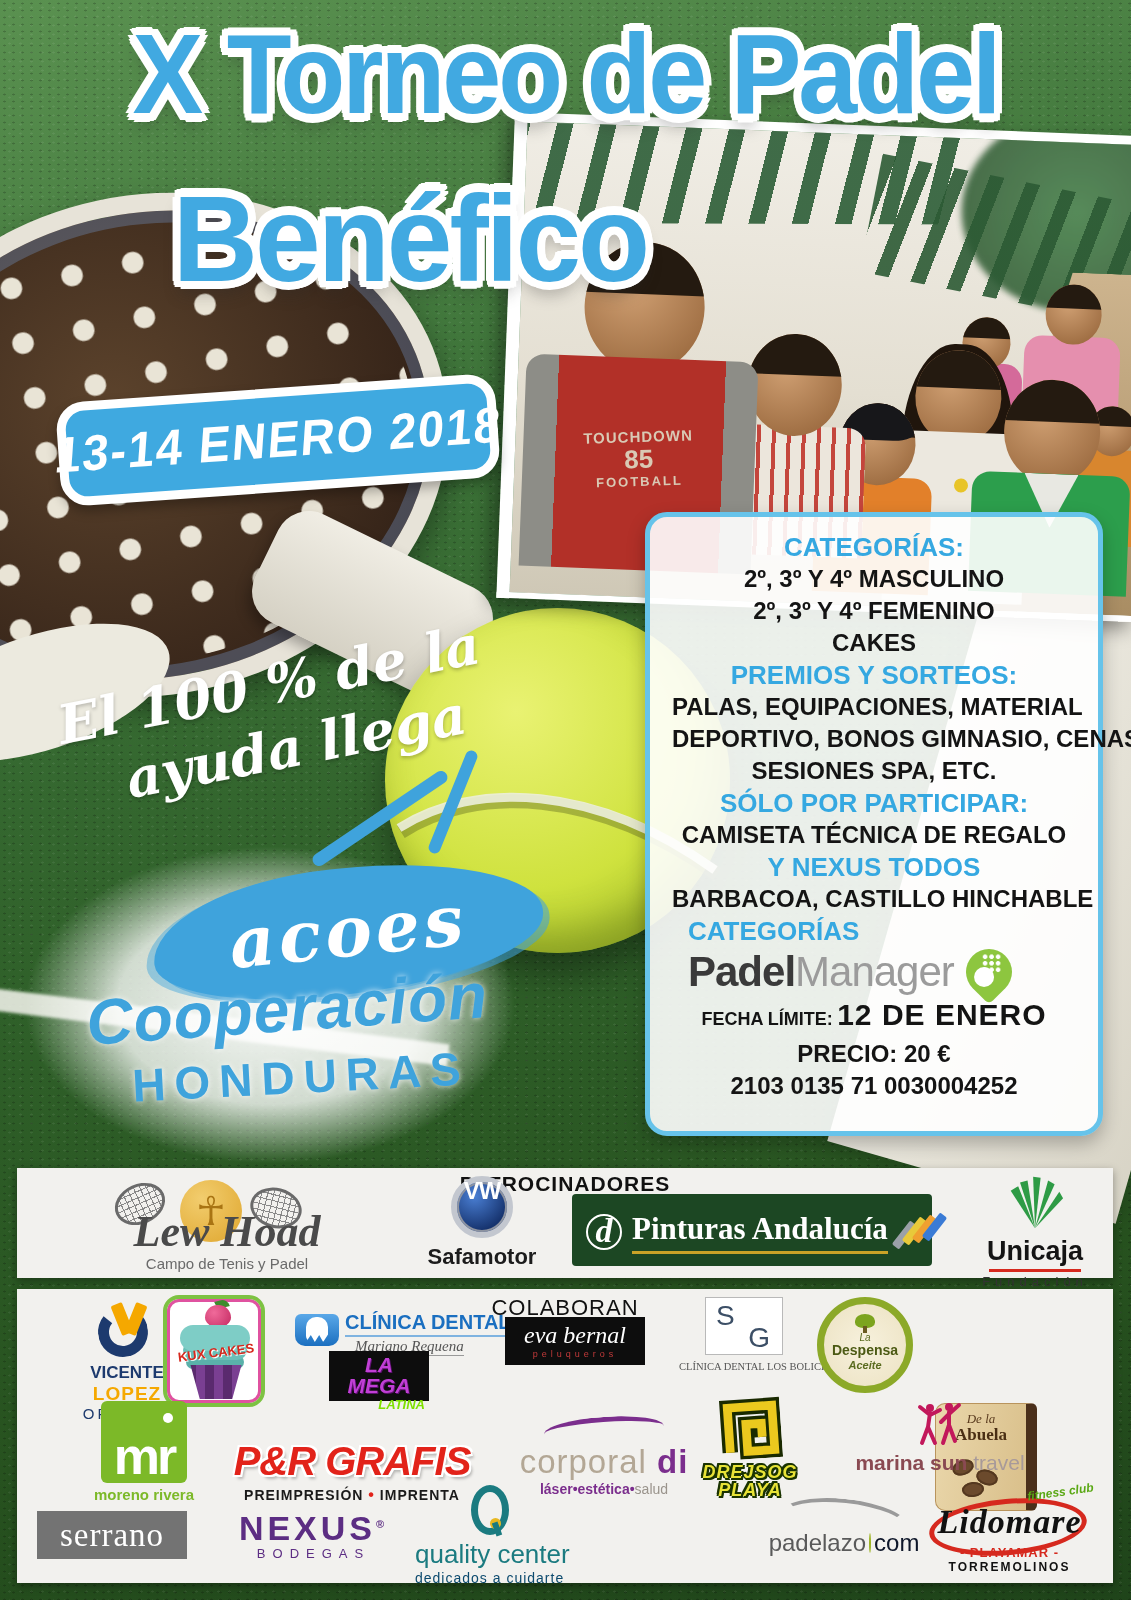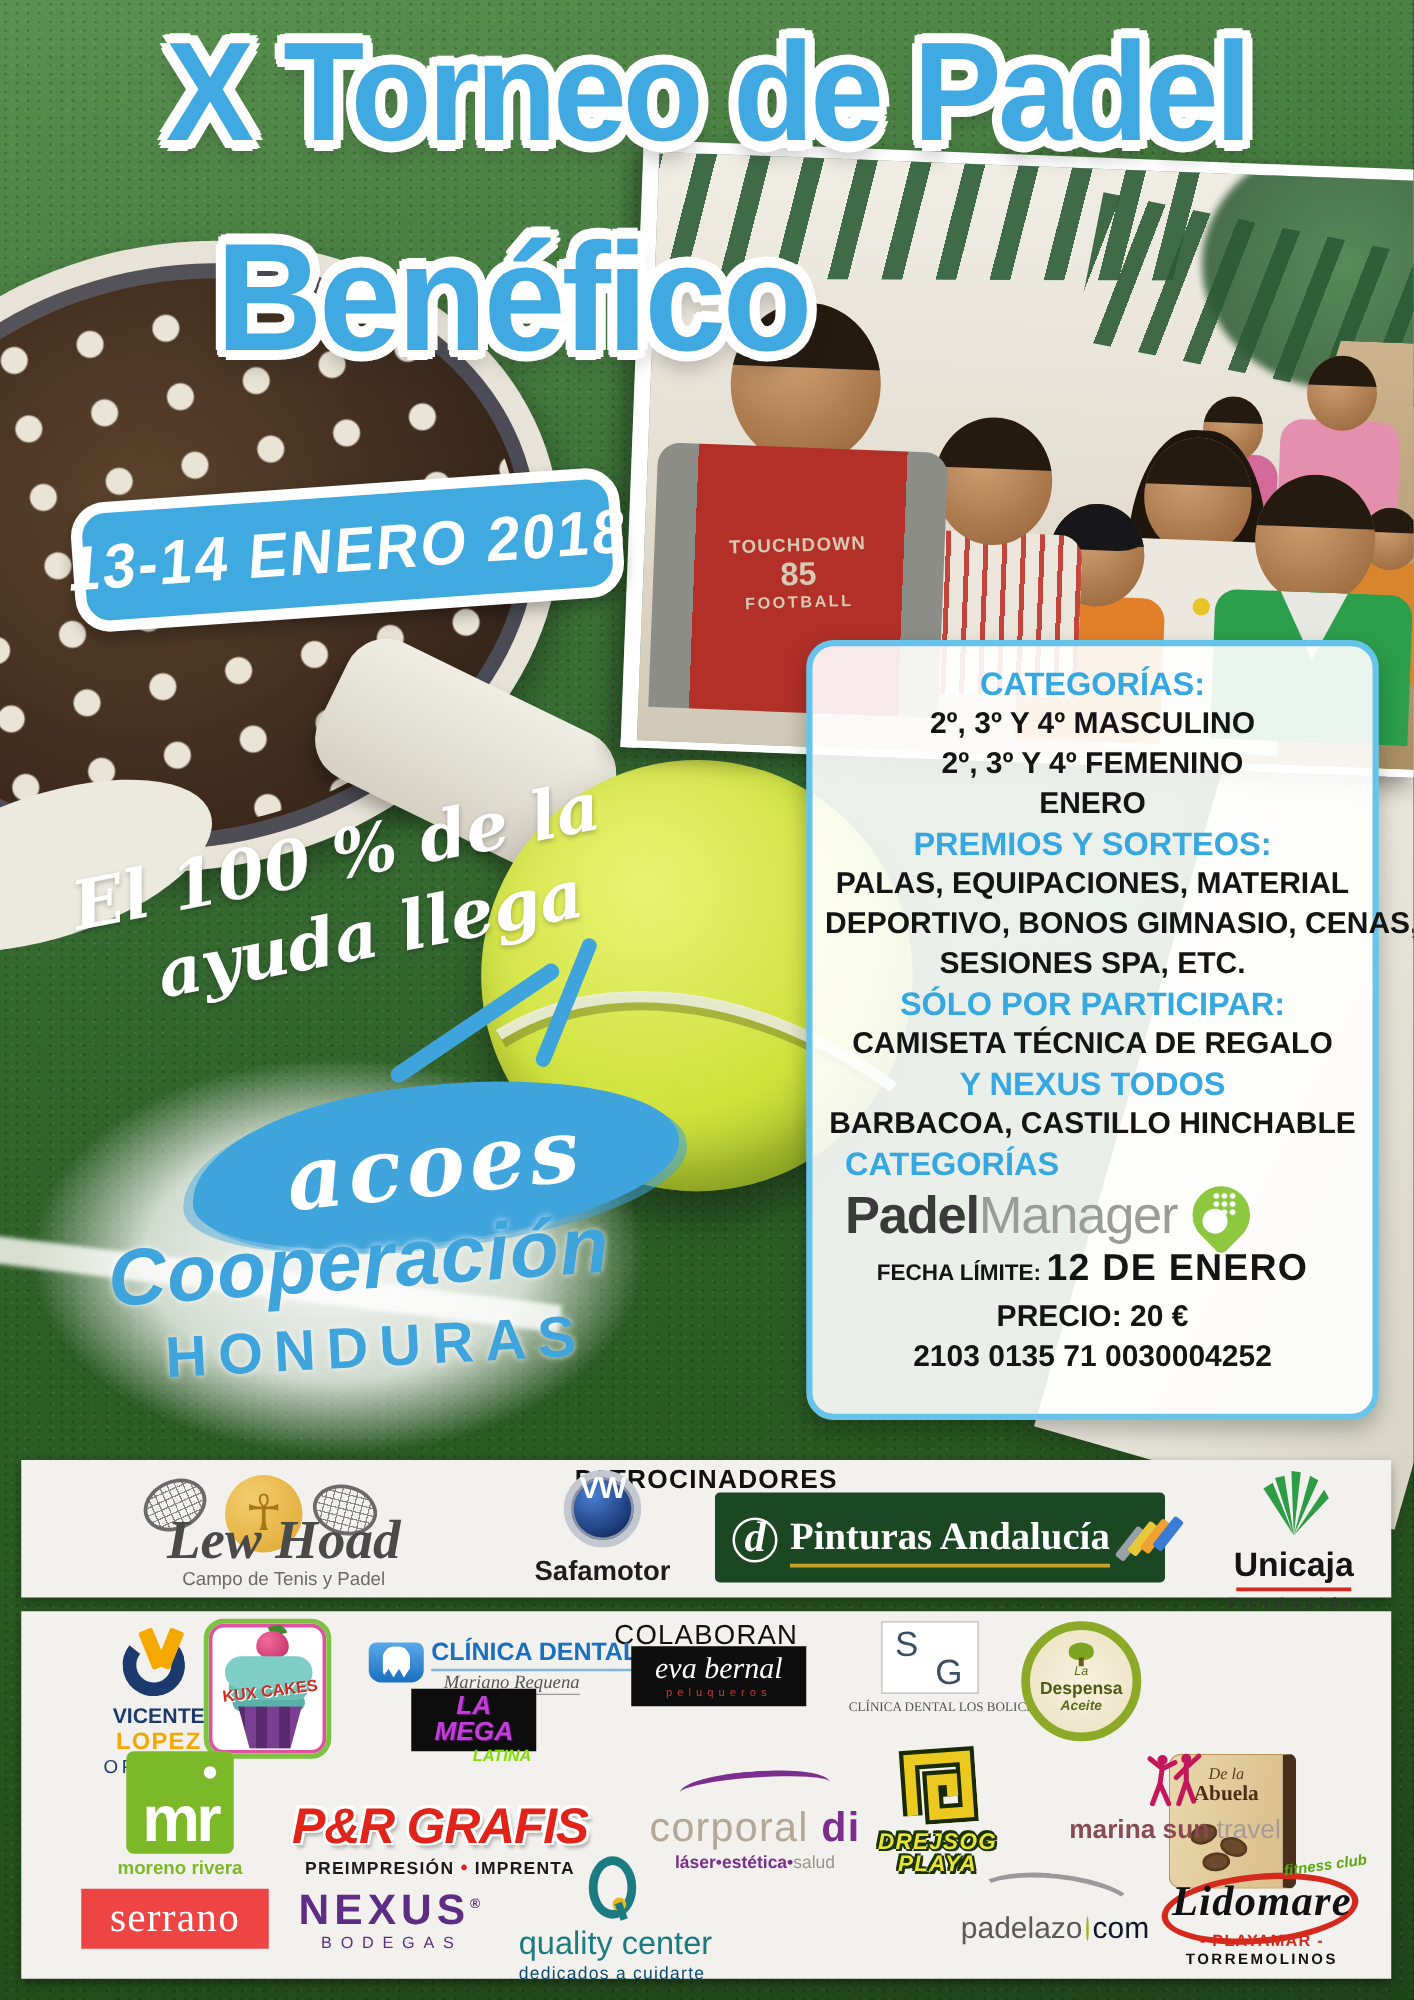--- a/index.html
+++ b/index.html
@@ -92,21 +92,21 @@
     box-shadow:6px 5px 0 rgba(63,163,220,.55),-8px 3px 0 rgba(63,163,220,.45);
     display:flex;align-items:center;justify-content:center}
   .acoes-blob span{color:#fff;font-family:"DejaVu Serif",serif;font-style:italic;font-weight:700;font-size:70px;letter-spacing:4px}
   .coop{left:22px;top:972px;width:530px;text-align:center;color:#3fa3dc;font-weight:800;font-style:italic;
     font-size:64px;letter-spacing:1px;transform:rotate(-4deg);text-shadow:0 0 6px rgba(255,255,255,.8)}
   .hond{left:86px;top:1050px;width:430px;text-align:center;color:#3fa3dc;font-weight:800;font-size:46px;
     letter-spacing:9px;transform:rotate(-3deg);text-shadow:0 0 6px rgba(255,255,255,.8)}
 
   
   .panel{left:645px;top:512px;width:458px;height:624px;background:rgba(255,255,255,.9);
-    border:5px solid #66c3ea;border-radius:22px;padding:14px 10px 8px;text-align:center;box-shadow:0 8px 18px rgba(0,0,0,.25)}
+    border:5px solid #66c3ea;border-radius:22px;padding:14px 22px 8px;text-align:center;box-shadow:0 8px 18px rgba(0,0,0,.25)}
   .pl{white-space:nowrap}
   .pl.h{color:#35a8e1;font-size:26px;font-weight:800;line-height:32px}
   .pl.b{color:#141414;font-size:24px;font-weight:700;line-height:32px}
   .insc{color:#35a8e1;font-size:26px;font-weight:800;line-height:32px;text-align:left;margin-left:16px}
   .pm-row{display:flex;align-items:center;height:50px;margin-left:16px}
   .pm1{font-size:42px;font-weight:800;color:#3a3a3a;letter-spacing:-1px}
   .pm2{font-size:42px;font-weight:400;color:#9b9b9b;letter-spacing:-1px}
   .pm-pin{position:relative;width:46px;height:46px;margin-left:12px;background:#8dc63f;border-radius:50% 50% 50% 12%;transform:rotate(-45deg)}
   .pm-pin-c{position:absolute;left:6px;top:13px;width:20px;height:20px;background:#fff;border-radius:50%;transform:rotate(45deg)}
   .pm-pin-d{position:absolute;right:5px;top:9px;width:20px;height:20px;transform:rotate(45deg);
@@ -233,21 +233,21 @@
   .drej{left:678px;top:108px;width:110px;text-align:center}
   .drej svg{transform:rotate(-4deg)}
   .drej-t{font-size:18px;font-weight:800;font-style:italic;color:#e8e337;line-height:1;letter-spacing:1px;
     text-shadow:-2px 0 #1a3300,2px 0 #1a3300,0 -2px #1a3300,0 2px #1a3300,2px 2px #1a3300,-2px -2px #1a3300}
   .mari{left:838px;top:112px;width:170px;text-align:center}
   .mari-t{font-size:21px;white-space:nowrap}
   .mari-t .m1{color:#8a4a52;font-weight:700}
   .mari-t .m2{color:#a89a9a;font-weight:400}
 
   
-  .serr{left:48px;top:222px;width:150px;height:48px;background:#ef4444;display:flex;align-items:center;justify-content:center}
+  .serr{left:20px;top:222px;width:150px;height:48px;background:#737373;display:flex;align-items:center;justify-content:center}
   .serr span{color:#fff;font-family:"Liberation Serif",serif;font-size:33px;letter-spacing:1px}
   .nex{left:214px;top:220px;width:165px;text-align:center}
   .nex-1{font-size:34px;font-weight:800;color:#5c2d83;letter-spacing:4px}
   .nex-1 sup{font-size:11px}
   .nex-2{font-size:13px;letter-spacing:7px;color:#5c2d83;margin-top:-2px}
   .qual{left:398px;top:196px;width:150px;}
   .qc-ring{position:relative;width:38px;height:50px;margin:0 auto;border:7px solid #1b7b80;border-radius:50%}
   .qc-dot{position:absolute;left:12px;top:26px;width:11px;height:11px;background:#e8b820;border-radius:50%}
   .qc-tail{position:absolute;left:16px;bottom:-8px;width:6px;height:14px;background:#1b7b80;transform:rotate(-20deg)}
   .qc-1{font-size:26px;color:#1b7b80;letter-spacing:0;margin-top:4px;white-space:nowrap}
@@ -369,21 +369,21 @@
   <div class="abs acoes-blob">
     <span>acoes</span>
   </div>
   <div class="abs coop">Cooperación</div>
   <div class="abs hond">HONDURAS</div>
 
   <div class="abs panel">
     <div class="pl h">CATEGORÍAS:</div>
     <div class="pl b">2º, 3º Y 4º MASCULINO</div>
     <div class="pl b">2º, 3º Y 4º FEMENINO</div>
-    <div class="pl b">ENERO</div>
+    <div class="pl b">CAKES</div>
     <div class="pl h">PREMIOS Y SORTEOS:</div>
     <div class="pl b">PALAS, EQUIPACIONES, MATERIAL</div>
     <div class="pl b">DEPORTIVO, BONOS GIMNASIO, CENAS,</div>
     <div class="pl b">SESIONES SPA, ETC.</div>
     <div class="pl h">SÓLO POR PARTICIPAR:</div>
     <div class="pl b">CAMISETA TÉCNICA DE REGALO</div>
     <div class="pl h">Y NEXUS TODOS</div>
     <div class="pl b">BARBACOA, CASTILLO HINCHABLE</div>
     <div class="insc">CATEGORÍAS</div>
     <div class="pm-row">

